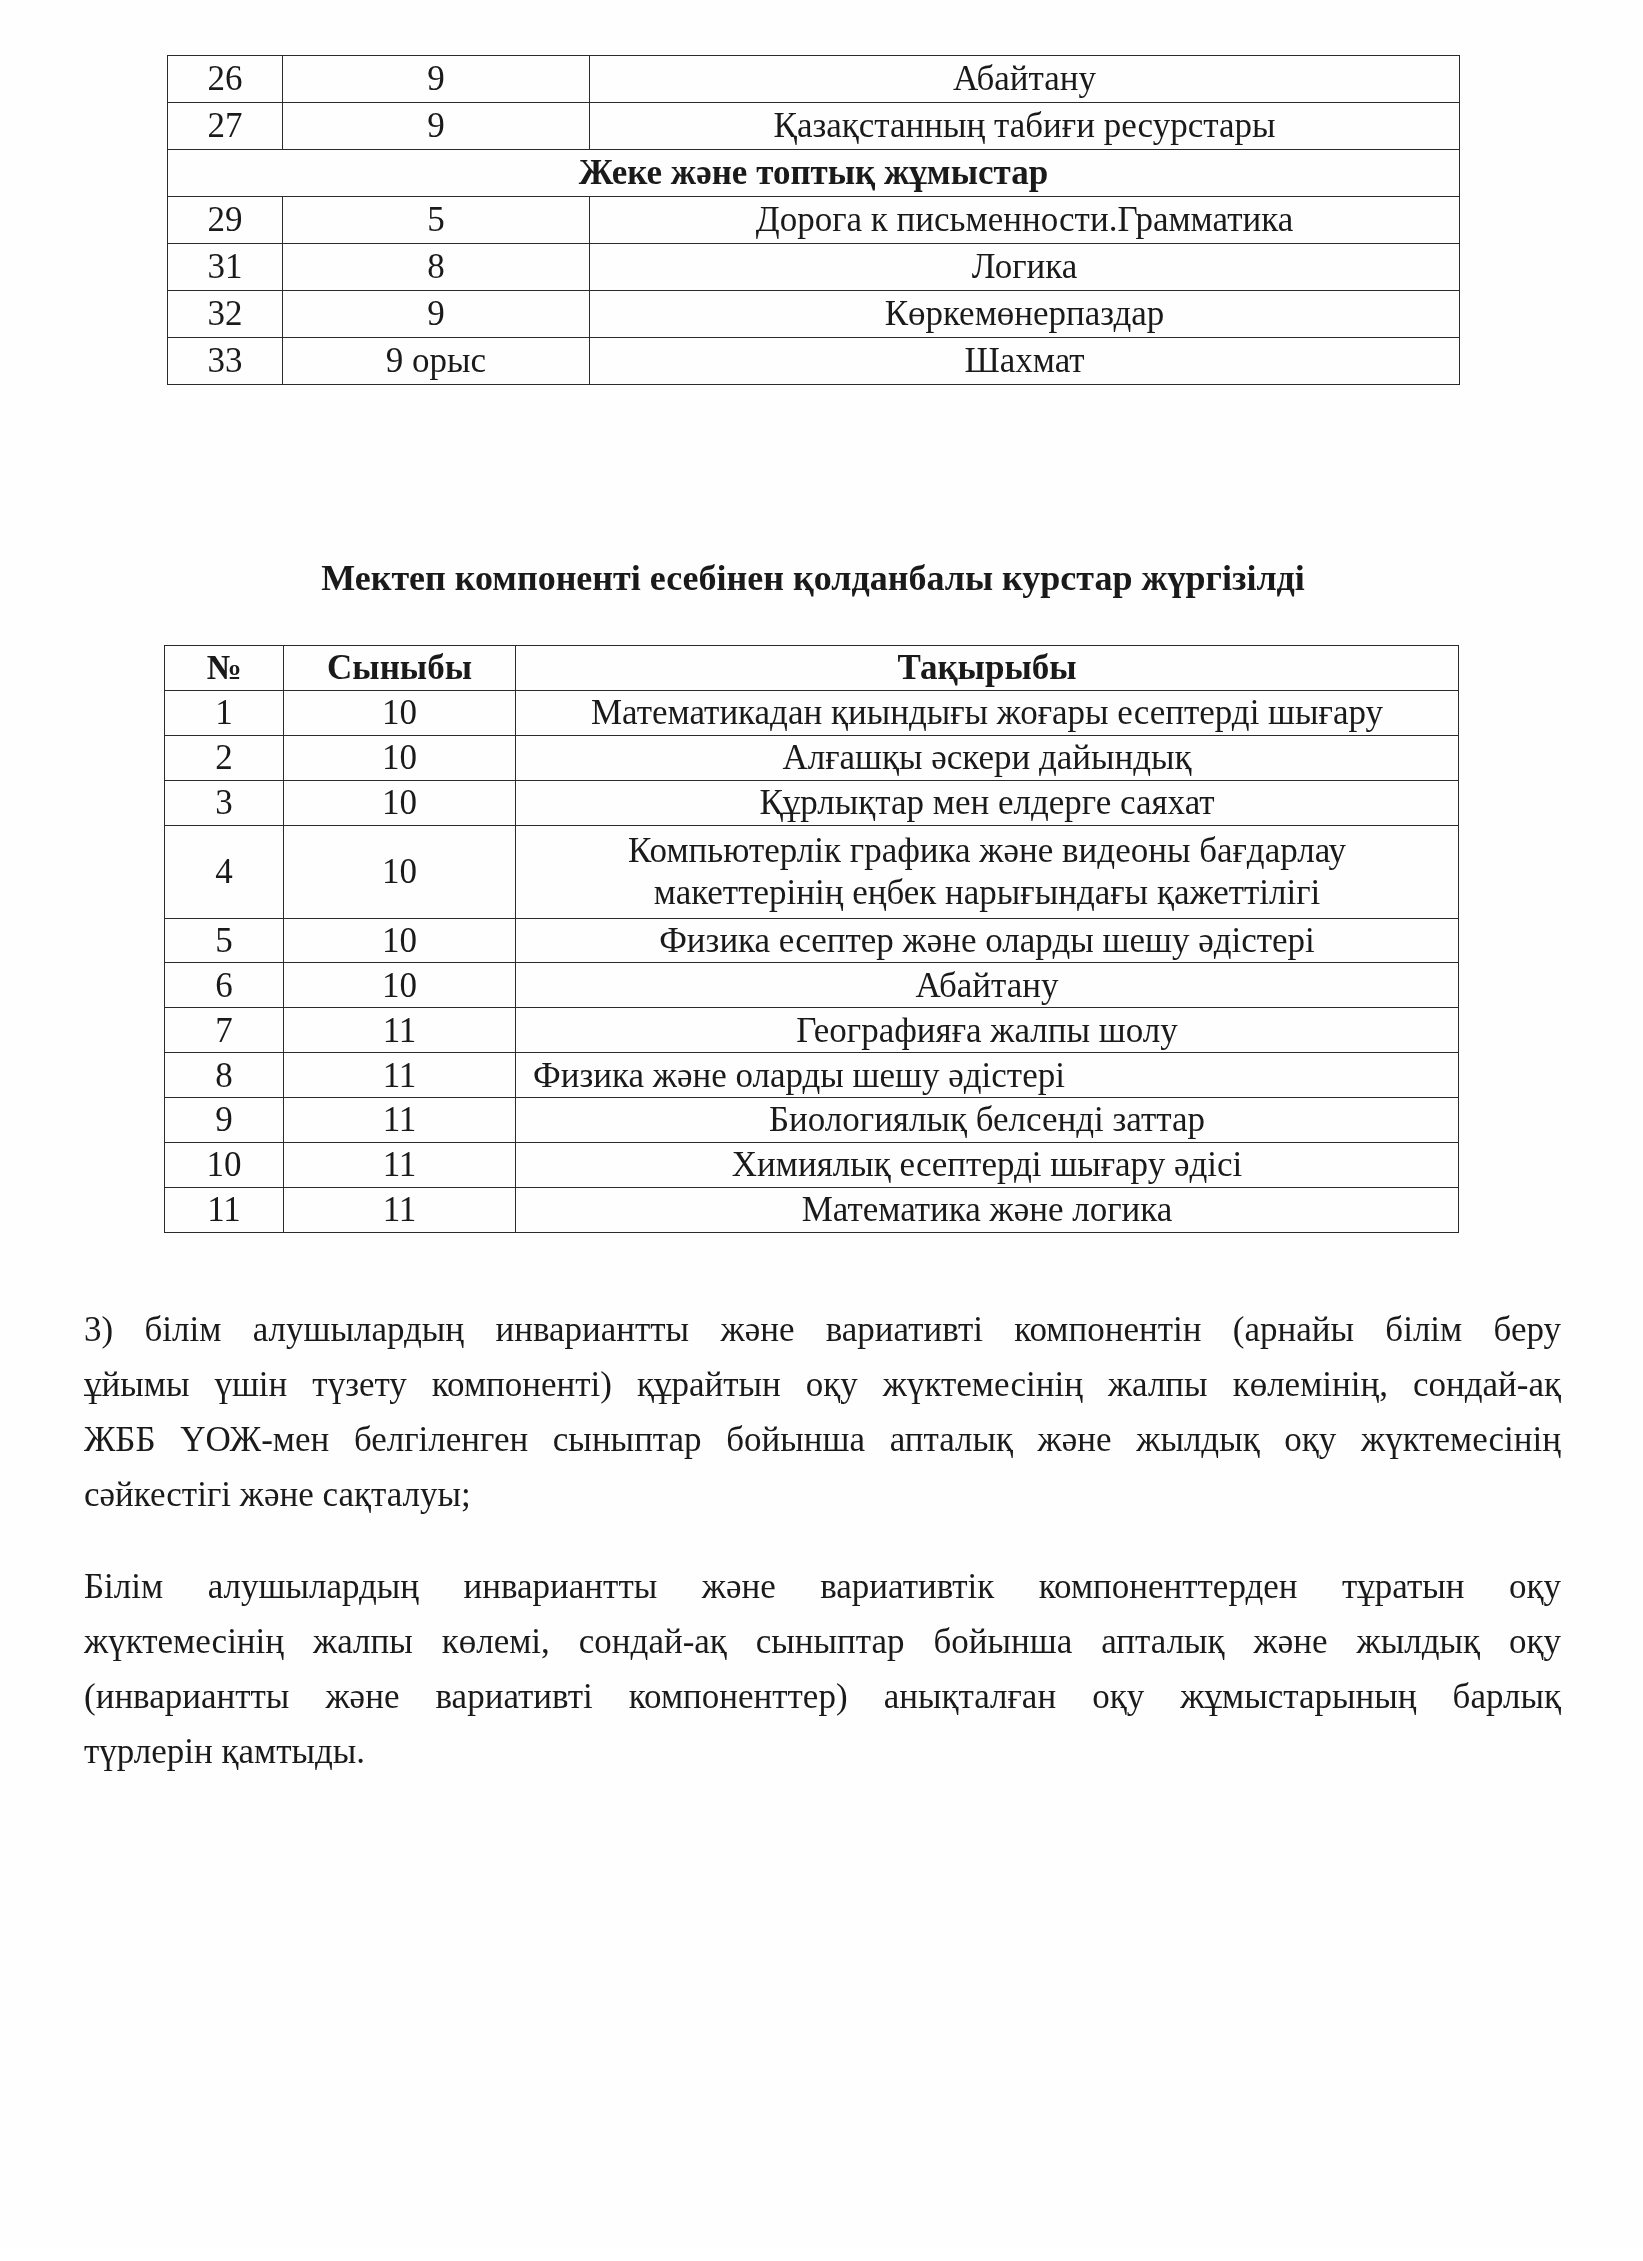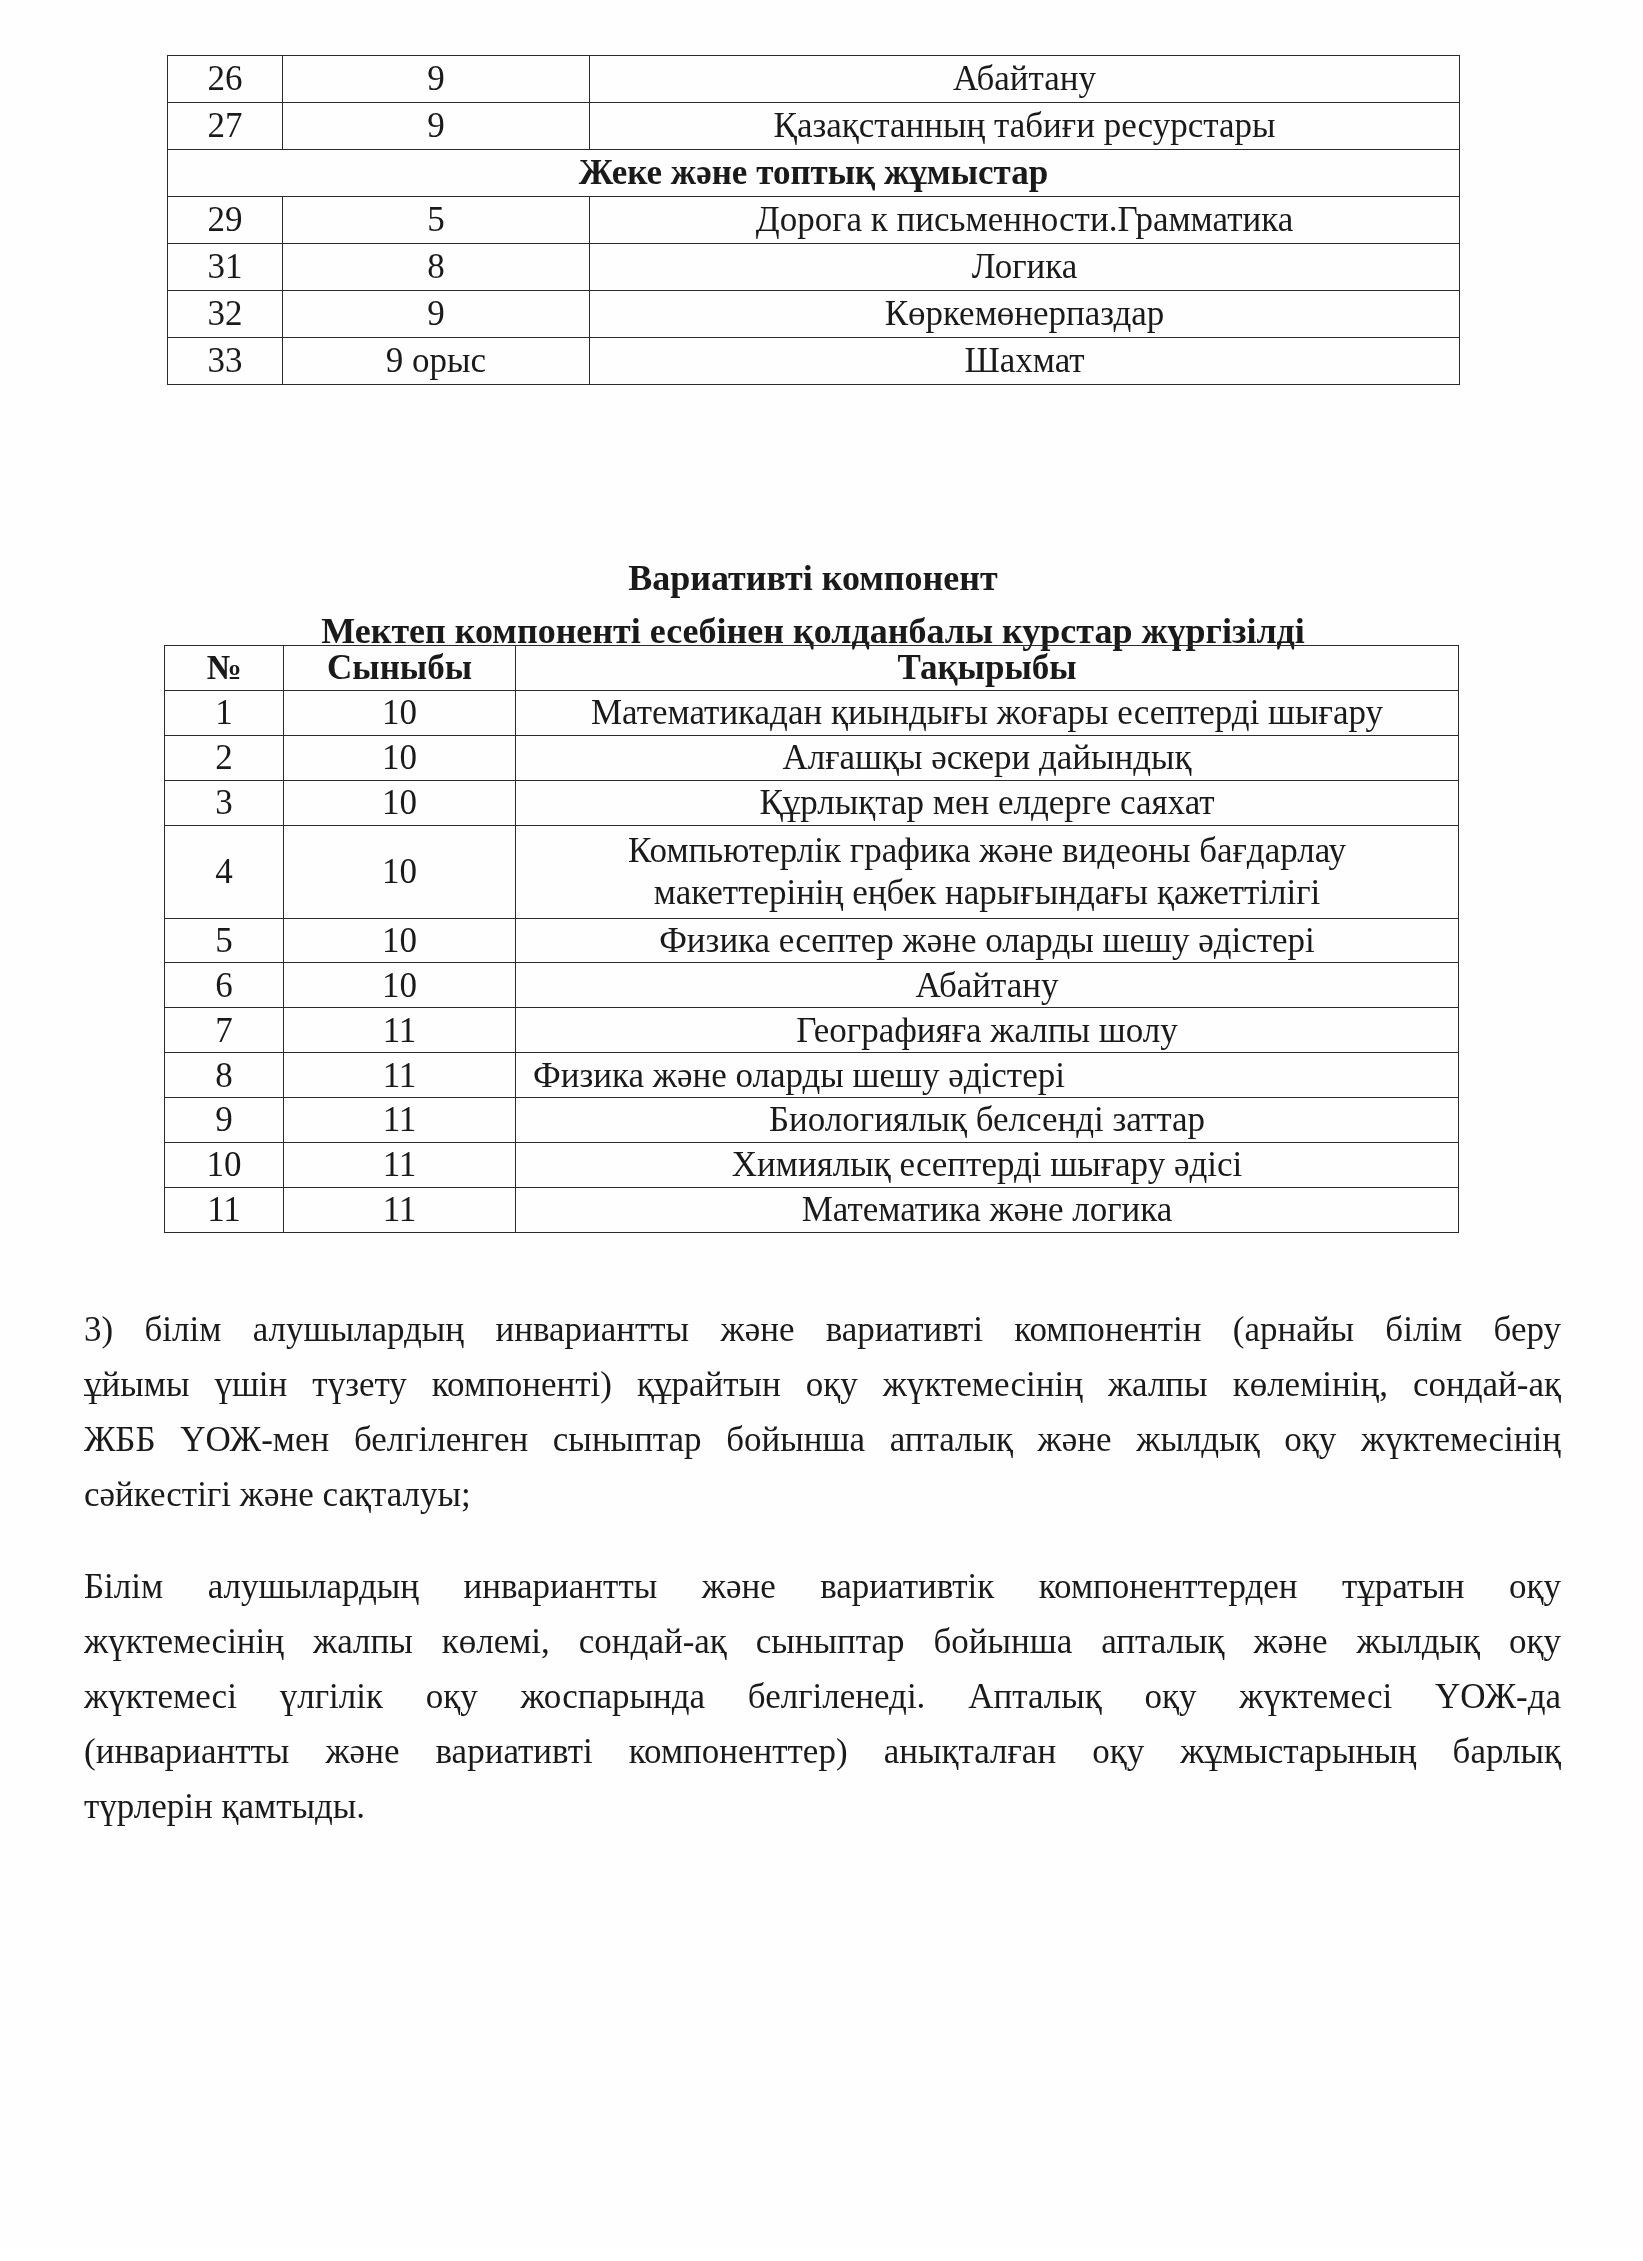--- a/index.html
+++ b/index.html
@@ -112,21 +112,20 @@
       </tr>
       <tr>
         <td>33</td>
         <td>9 орыс</td>
         <td>Шахмат</td>
       </tr>
     </tbody>
   </table>
 
   <div class="titles">
-    <div>Вариативті компонент</div>
     <div>Мектеп компоненті есебінен қолданбалы курстар жүргізілді</div>
   </div>
 
   <table class="t2">
     <colgroup>
       <col style="width:119px">
         <col style="width:232px">
         <col style="width:943px">
     </colgroup>
     <tbody>
@@ -199,19 +198,18 @@
   <div class="para p1">
     <div class="line">3) білім алушылардың инвариантты және вариативті компонентін (арнайы білім беру</div>
     <div class="line">ұйымы үшін түзету компоненті) құрайтын оқу жүктемесінің жалпы көлемінің, сондай-ақ</div>
     <div class="line">ЖББ ҮОЖ-мен белгіленген сыныптар бойынша апталық және жылдық оқу жүктемесінің</div>
     <div class="line last">сәйкестігі және сақталуы;</div>
   </div>
 
   <div class="para p2">
     <div class="line">Білім алушылардың инвариантты және вариативтік компоненттерден тұратын оқу</div>
     <div class="line">жүктемесінің жалпы көлемі, сондай-ақ сыныптар бойынша апталық және жылдық оқу</div>
-    <div class="line">жүктемесі үлгілік оқу жоспарында белгіленеді. Апталық оқу жүктемесі ҮОЖ-да</div>
     <div class="line">(инвариантты және вариативті компоненттер) анықталған оқу жұмыстарының барлық</div>
     <div class="line last">түрлерін қамтыды.</div>
   </div>
 
 </div>
 
 
 </body></html>

